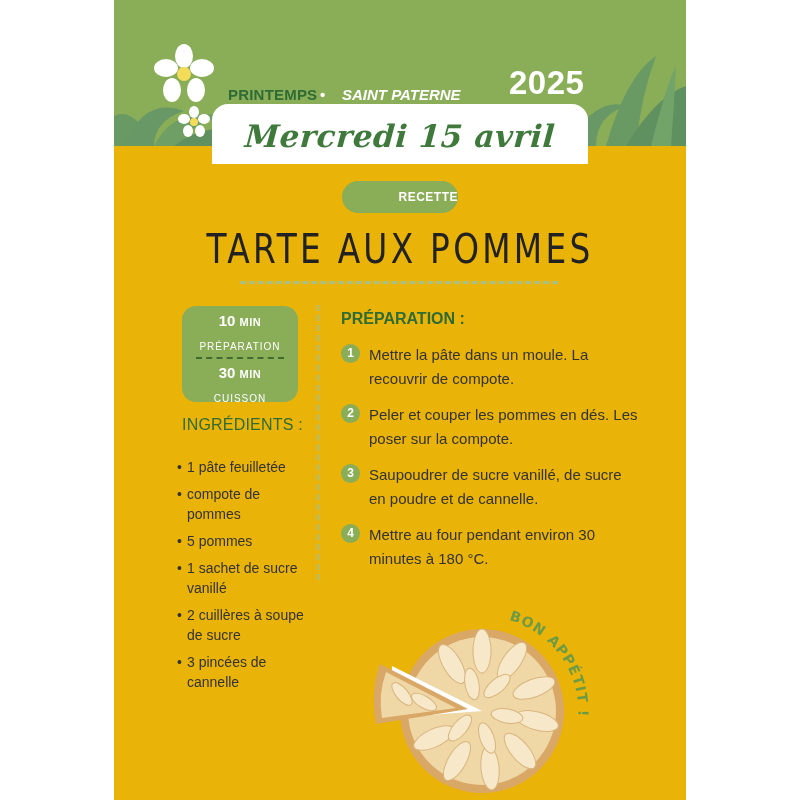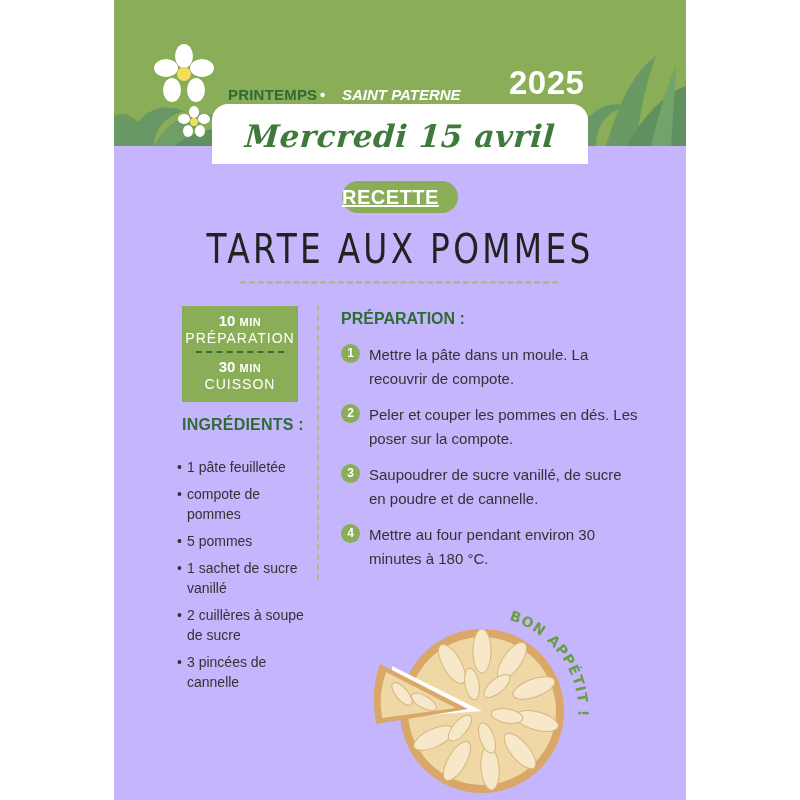--- a/index.html
+++ b/index.html
@@ -1,35 +1,35 @@
 <!DOCTYPE html>
 <html><head>
 <meta charset="utf-8">
 <style>
   html, body { margin:0; padding:0; background:#ffffff; }
   body { width:800px; height:800px; position:relative; overflow:hidden; font-family:"Liberation Sans", sans-serif; }
-  .page { position:absolute; left:114px; top:0; width:572px; height:800px; background:#c4b5fd; }
+  .page { position:absolute; left:114px; top:0; width:572px; height:800px; background:#eab308; }
   .header { position:absolute; left:0; top:0; width:572px; height:146px; background:#8aad58; overflow:hidden; }
   .grass { position:absolute; bottom:0; }
   .date-tab { position:absolute; left:98px; top:104px; width:376px; height:60px; background:#ffffff; border-radius:16px 16px 0 0; }
   .date-text { position:absolute; left:0; width:100%; top:14px; text-align:center; font-family:"DejaVu Serif", serif; font-style:italic; font-weight:bold; font-size:31px; color:#3f7a3c; letter-spacing:0.5px; transform:skewX(-4deg); }
   .season { position:absolute; left:114px; top:86px; font-weight:bold; font-size:15px; color:#2f6b34; letter-spacing:0.2px; }
   .saint { position:absolute; left:212px; top:86px; font-weight:bold; font-size:15px; color:#ffffff;font-style:italic; }
   .dot { position:absolute; left:206px; top:86px; color:#ffffff; font-size:15px; font-weight:bold; }
   .year { position:absolute; left:395px; top:64px; font-weight:bold; font-size:33px; color:#ffffff; letter-spacing:0.5px; }
   .flower { position:absolute; }
-  .recette-pill { position:absolute; left:228px; top:181px; width:116px; height:32px; border-radius:16px; background:#8aad58; color:#ffffff; font-weight:bold; font-size:20px; text-align:left; line-height:32px; letter-spacing:0.5px;text-decoration:underline; }
+  .recette-pill { position:absolute; left:228px; top:181px; width:116px; height:32px; border-radius:16px; background:#8aad58; color:#ffffff; font-weight:bold; font-size:12px; text-align:right; line-height:32px; letter-spacing:0.5px; }
   .title { position:absolute; left:0; width:572px; top:226px; text-align:center; font-family:"DejaVu Sans", sans-serif; font-size:40px; color:#222222; letter-spacing:4px; font-weight:normal; transform:scaleX(0.82); transform-origin:center; }
   .title-dash { position:absolute; left:126px; top:281px; width:318px; height:0; border-top:3px dashed #a8c084; }
-  .time-box { position:absolute; left:68px; top:306px; width:116px; height:96px; background:#8aad58; border-radius:0; color:#ffffff; text-align:center; }
+  .time-box { position:absolute; left:68px; top:306px; width:116px; height:96px; background:#8aad58; border-radius:14px; color:#ffffff; text-align:center; }
   .tb-num { font-weight:bold; font-size:15px; margin-top:6px; }
   .tb-num small { font-size:11px; letter-spacing:0.5px; }
-  .tb-lbl { font-size:14px; letter-spacing:1px; margin-top:1px; }
+  .tb-lbl { font-size:10px; letter-spacing:1px; margin-top:12px; }
   .tb-dash { width:88px; margin:5px auto 5px; border-top:2px dashed #3f6b2e; }
-  .ing-title { position:absolute; left:68px; top:416px; font-weight:bold; font-size:16px; color:#2f6b34; letter-spacing:0.2px; }
+  .ing-title { position:absolute; left:68px; top:416px; font-weight:normal; font-size:16px; color:#2f6b34; letter-spacing:0.2px; }
   .ing-list { position:absolute; left:56px; top:450px; width:140px; margin:7px; padding:0; list-style:none; }
   .ing-list li { font-size:14px; color:#333333; line-height:20px; margin-bottom:7px; padding-left:10px; position:relative; }
   .ing-list li::before { content:"•"; position:absolute; left:0; top:0; }
   .vdash { position:absolute; left:203px; top:305px; height:275px; border-left:2px dashed #a8c084; }
   .prep-title { position:absolute; left:227px; top:310px; font-weight:bold; font-size:16px; color:#2f6b34; }
   .steps { position:absolute; left:227px; top:343px; width:300px; }
   .step { position:relative; padding-left:28px; margin-bottom:12px; }
   .step-num { position:absolute; left:0; top:1px; width:19px; height:19px; border-radius:50%; background:#8aad58; color:#ffffff; font-size:12px; font-weight:bold; text-align:center; line-height:19px; }
   .step-text { font-size:15px; color:#333333; line-height:24px; }
   .pie { position:absolute; left:258px; top:606px; }

